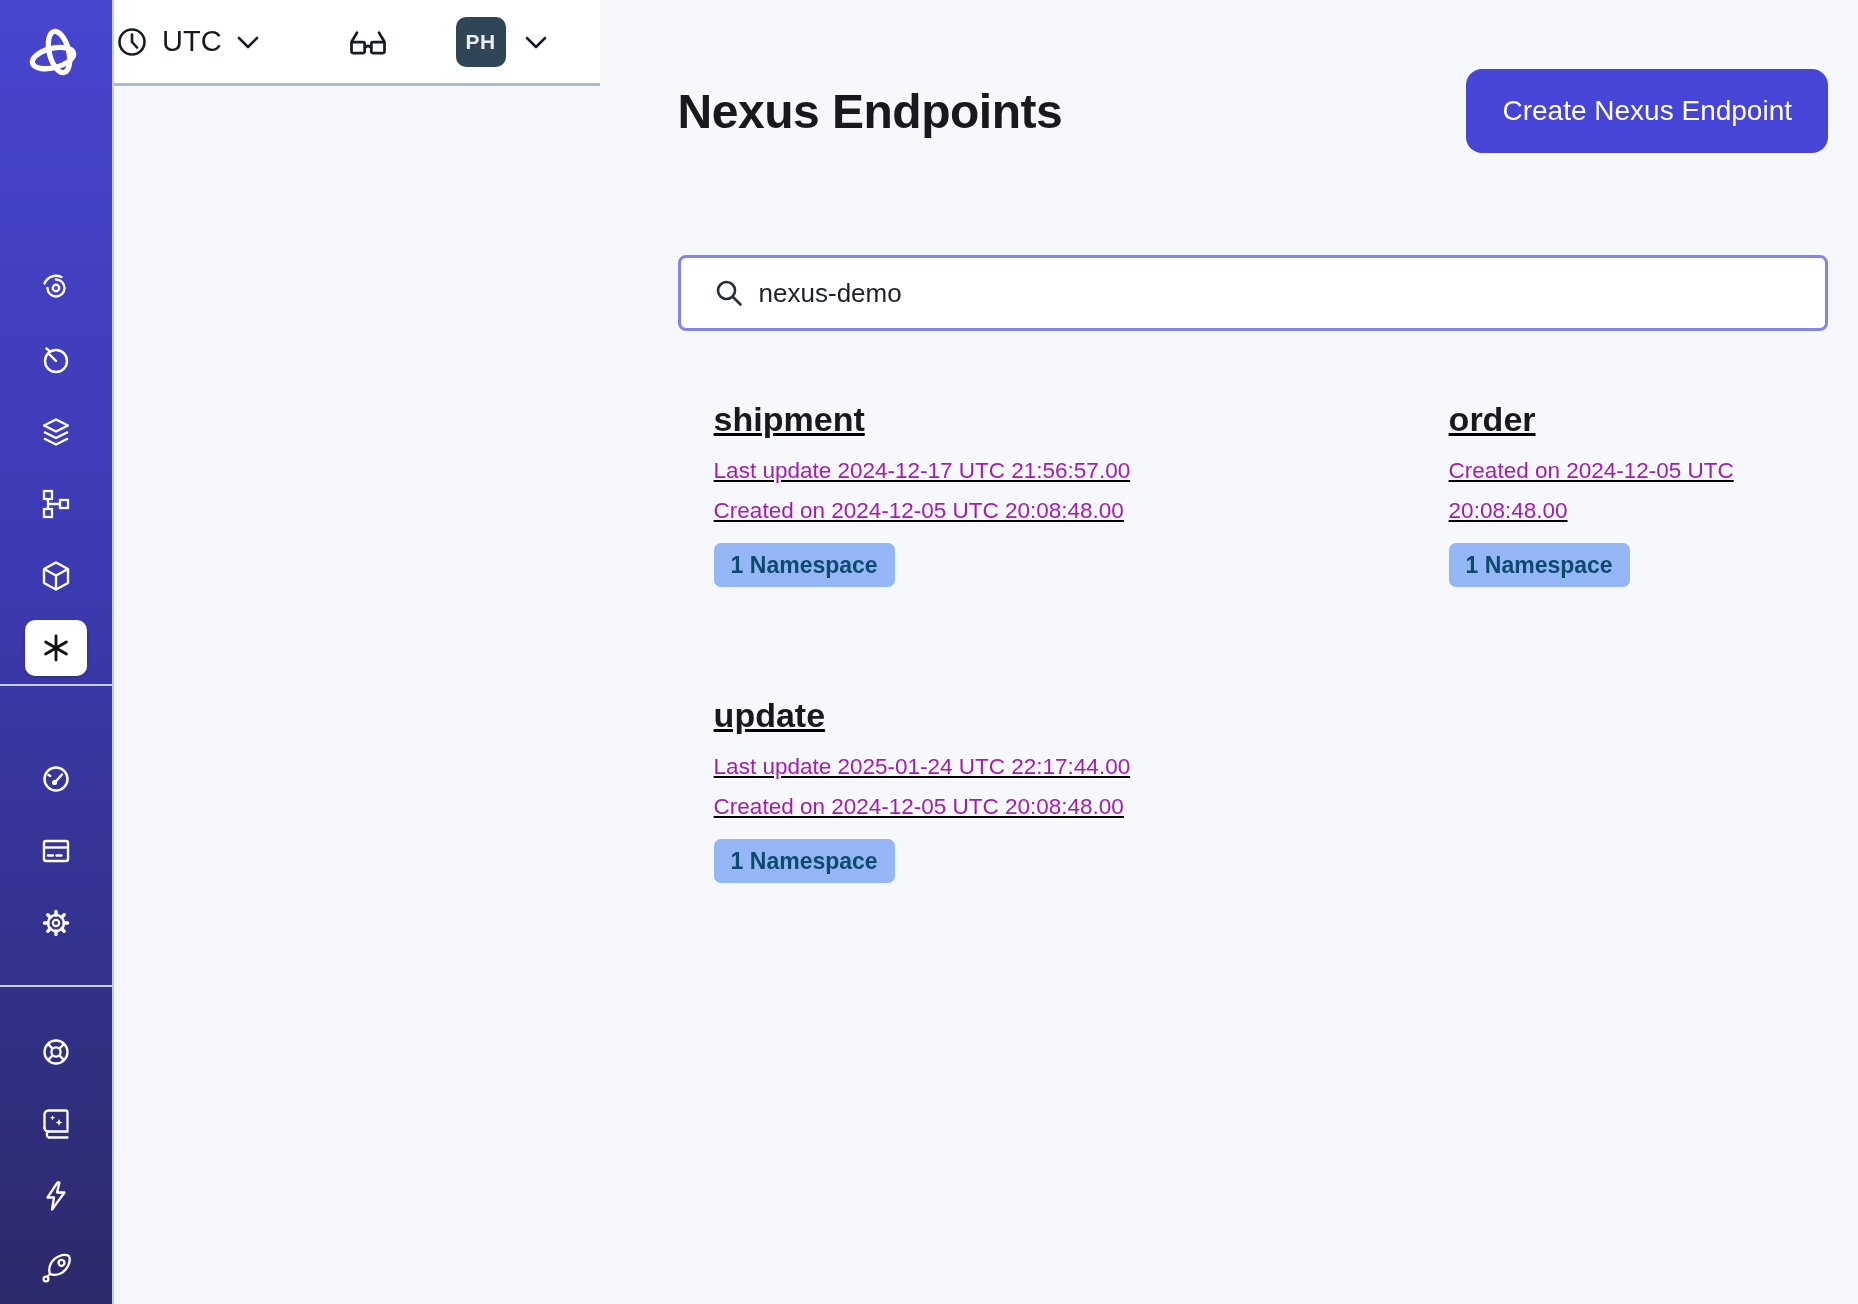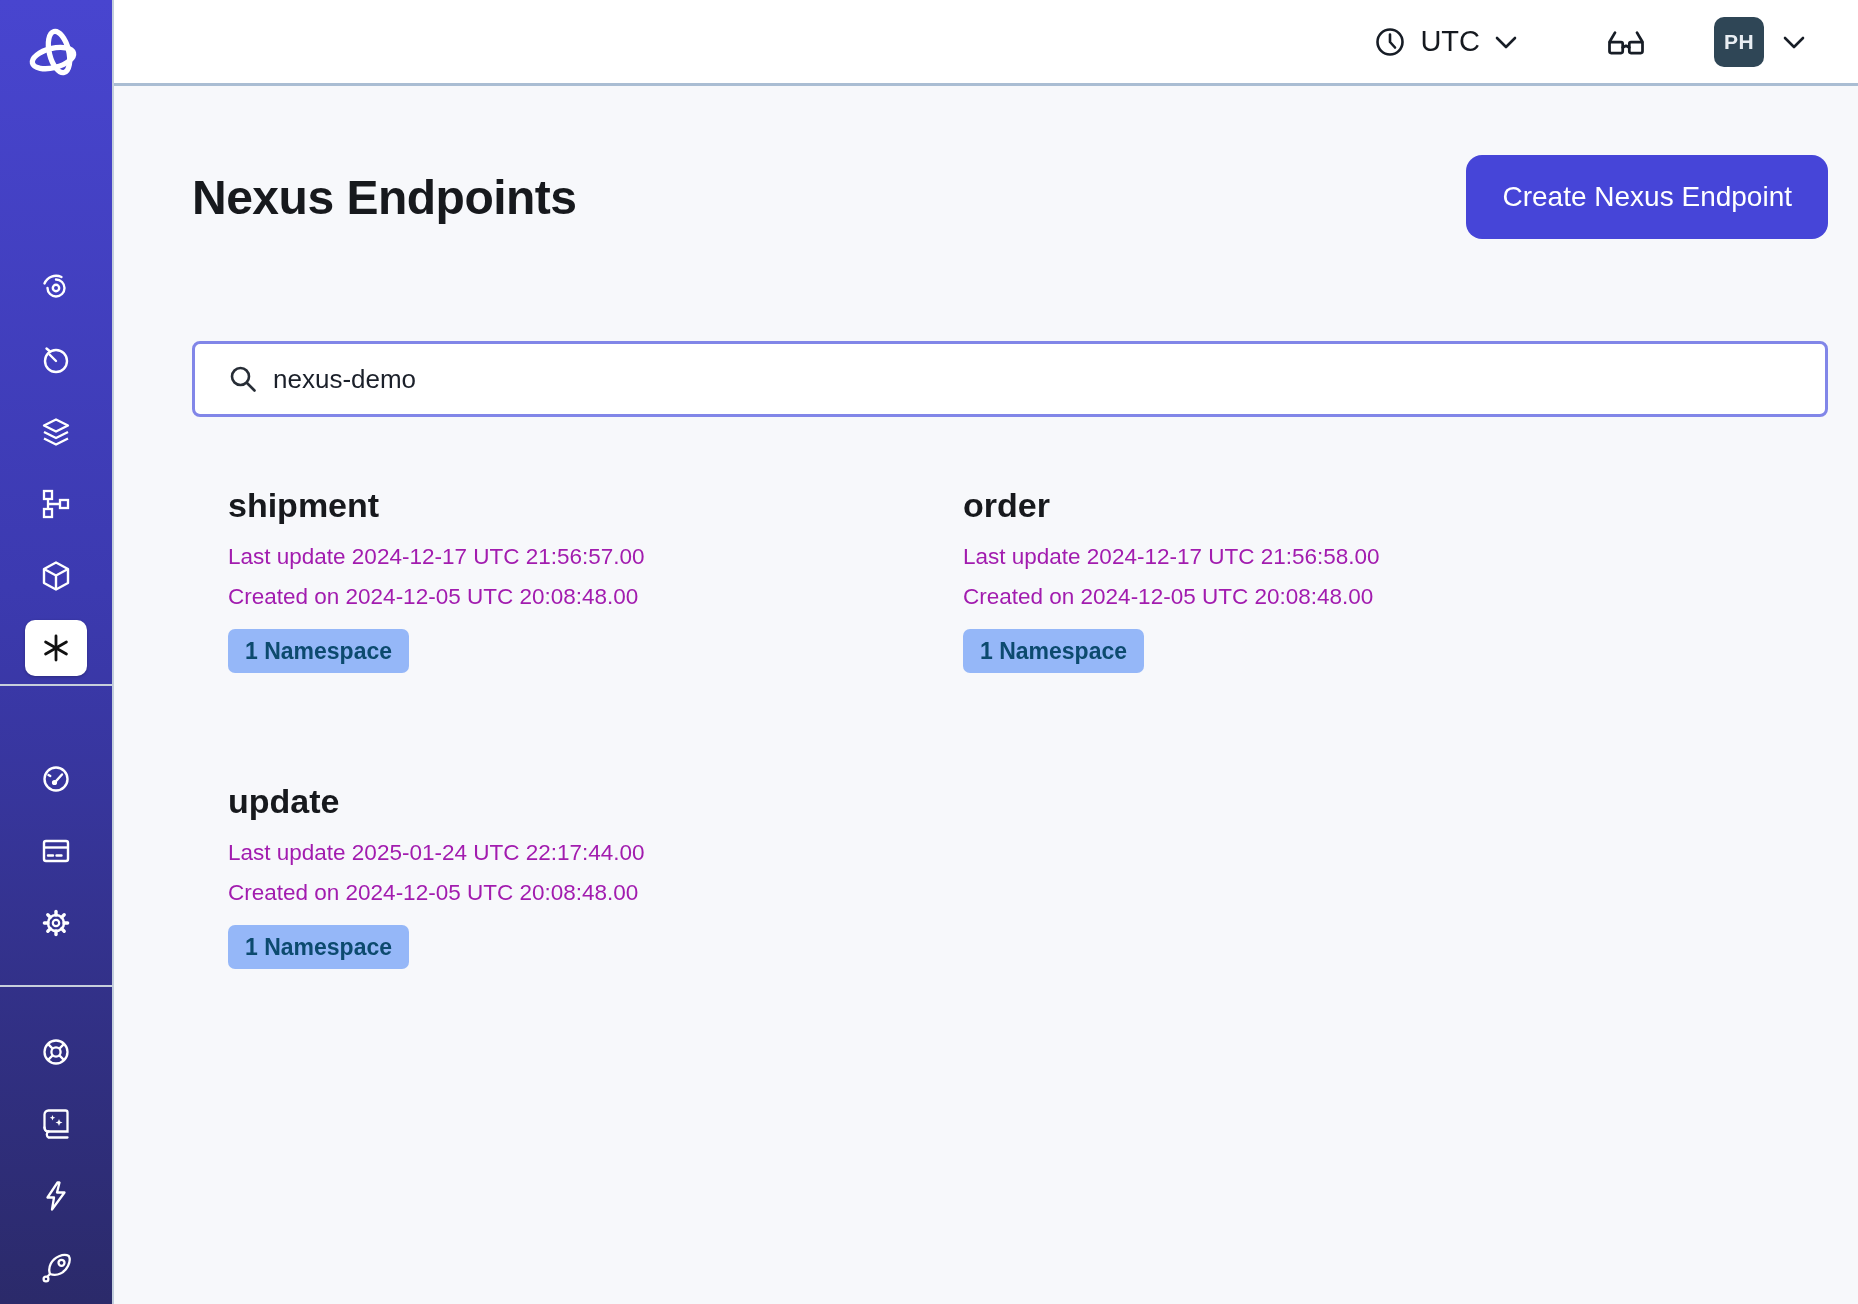--- a/index.html
+++ b/index.html
@@ -28,21 +28,21 @@
   }
   .nav-item.active { background:#ffffff; color:#111111; box-shadow:0 1px 3px rgba(0,0,0,.25); }
   .side-divider { width:114px; height:2px; background:#c7cfdc; flex:0 0 2px; }
   .div1 { margin-top:8px; }
   .div2 { margin-top:34px; }
   .nav-mid { margin-top:65px; }
   .nav-bottom { margin-top:37px; }
   .nav-item svg { display:block; }
 
   
-  .right-col { flex:1; display:flex; flex-direction:column; height:1304px; }
+  .right-col { flex:1; display:flex; flex-direction:row; height:1304px; }
 
   
   .top-header {
     height:86px; flex:0 0 86px; background:#ffffff;
     border-bottom:3px solid #aabdd3;
     display:flex; align-items:center; justify-content:flex-end;
     padding-right:50px; color:#171d26;
   }
   .tz-select { display:flex; align-items:center; gap:12px; cursor:pointer; }
   .tz-label { font-size:29px; font-weight:500; color:#15191f; }
@@ -68,21 +68,21 @@
     background:#ffffff; border:3px solid #8186e8; border-radius:8px;
     display:flex; align-items:center; padding:0 32px; gap:14px;
   }
   .search-wrap input {
     flex:1; border:none; outline:none; font-size:26px; color:#1b202a;
     font-family:inherit; background:transparent;
   }
   .search-icon { flex:0 0 auto; color:#272d36; }
 
   .cards { margin-top:66px; padding-left:36px; display:grid; grid-template-columns:735px auto; row-gap:106px; }
-  .endpoint-card { cursor:pointer; }
+  .endpoint-card { cursor:pointer;text-decoration:underline; }
   .card-title { font-size:34px; font-weight:700; color:#17191d; line-height:44px; margin-bottom:10px; }
   .card-meta { font-size:22.5px; color:#a21caf; line-height:40px; }
   .ns-badge {
     display:inline-block; margin-top:12px; background:#95b7f8; color:#0c4a6e;
     font-size:23px; font-weight:700; padding:8px 17px; border-radius:7px; line-height:28px;
   }
 </style>
 </head>
 <body>
 
@@ -254,21 +254,20 @@
     <section class="cards">
       <div class="endpoint-card">
         <div class="card-title">shipment</div>
         <div class="card-meta">Last update 2024-12-17 UTC 21:56:57.00</div>
         <div class="card-meta">Created on 2024-12-05 UTC 20:08:48.00</div>
         <span class="ns-badge">1 Namespace</span>
       </div>
 
       <div class="endpoint-card">
         <div class="card-title">order</div>
-        <div class="card-meta">Last update 2024-12-17 UTC 21:56:58.00</div>
         <div class="card-meta">Created on 2024-12-05 UTC 20:08:48.00</div>
         <span class="ns-badge">1 Namespace</span>
       </div>
 
       <div class="endpoint-card">
         <div class="card-title">update</div>
         <div class="card-meta">Last update 2025-01-24 UTC 22:17:44.00</div>
         <div class="card-meta">Created on 2024-12-05 UTC 20:08:48.00</div>
         <span class="ns-badge">1 Namespace</span>
       </div>

